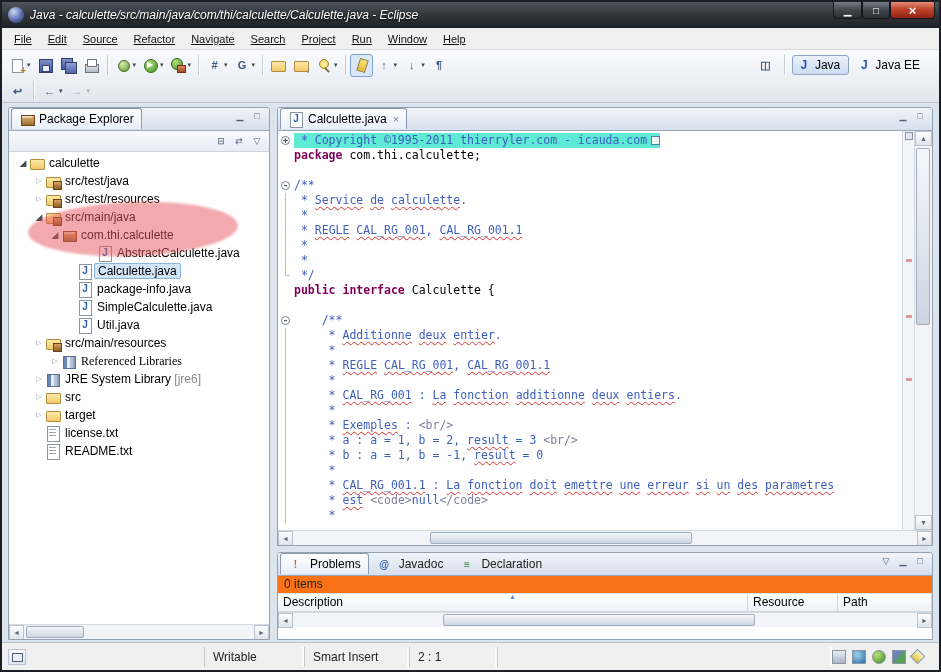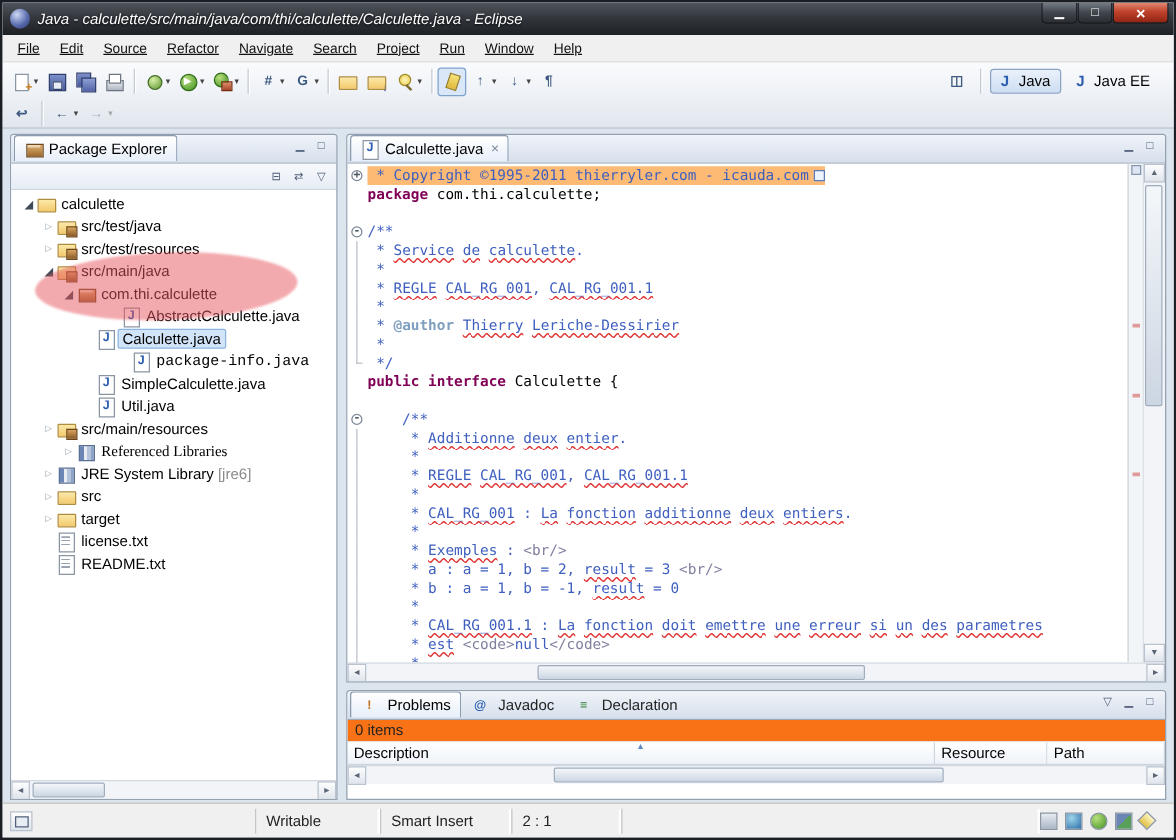--- a/index.html
+++ b/index.html
@@ -121,21 +121,21 @@
   
   .ed-body { flex:1; min-height:0; display:flex; overflow:hidden; background:#fff; }
   .code-area { flex:1; overflow:hidden; padding-top:2px; min-width:0; }
   .cl { display:flex; height:15px; }
   .gut { flex:0 0 16px; position:relative; }
   .fold { position:absolute; left:3px; top:3px; width:9px; height:9px; border:1px solid #7a8694; border-radius:50%;
           background:#fff; color:#4a5560; font:bold 9px/7px "DejaVu Sans Mono",monospace; text-align:center; }
   .gline { position:absolute; left:7px; top:0; bottom:0; width:1px; background:#b8bfc7; }
   .gend { position:absolute; left:7px; top:0; width:5px; height:8px; border-left:1px solid #b8bfc7; border-bottom:1px solid #b8bfc7; }
   .ltext { white-space:pre; font:11.5px/15px "DejaVu Sans Mono",monospace; color:#000; }
-  .hlbg { background:#fdba74; }
+  .hlbg { background:#5eead4; }
   .c-jdoc { color:#3F5FBF; } .c-kw { color:#7F0055; font-weight:bold; } .c-plain { color:#000; }
   .c-jtag { color:#7F9FBF; font-weight:bold; } .c-tag { color:#7F7F9F; }
   .sp { text-decoration:underline; text-decoration-style:wavy; text-decoration-color:#e03333;
         text-decoration-thickness:1px; text-underline-offset:2px; }
   .foldbox { display:inline-block; vertical-align:middle; width:9px; height:9px; margin-left:4px;
              border:1px solid #5b79b5; background:#edf3fb; }
   .ruler { flex:0 0 12px; border-left:1px solid #cdd4dd; background:#f2f5f8; position:relative; }
   .ruler-top { position:absolute; top:1px; left:2px; width:8px; height:8px; border:1px solid #8696ad; background:#dde6f2; }
   .ann { position:absolute; left:3px; width:6px; height:3px; background:#e09a9a; }
 
@@ -370,21 +370,21 @@
           <div class="trow" style="padding-left: 76px;">
             <span class="twisty"></span>
             <span class="ti ti-jfile"></span>
             <span class="tlabel">AbstractCalculette.java</span>
           </div>
           <div class="trow" style="padding-left: 56px;">
             <span class="twisty"></span>
             <span class="ti ti-jfile"></span>
             <span class="tlabel sel">Calculette.java</span>
           </div>
-          <div class="trow" style="padding-left: 84px; font-family: Liberation Mono, monospace;">
+          <div class="trow" style="padding-left: 56px;">
             <span class="twisty"></span>
             <span class="ti ti-jfile"></span>
             <span class="tlabel">package-info.java</span>
           </div>
           <div class="trow" style="padding-left: 56px;">
             <span class="twisty"></span>
             <span class="ti ti-jfile"></span>
             <span class="tlabel">SimpleCalculette.java</span>
           </div>
           <div class="trow" style="padding-left: 56px;">
@@ -490,26 +490,20 @@
                 <span class="gut">
                   <span class="gline"></span>
                 </span>
                 <span class="ltext"><span class="c-jdoc"> * </span><span class="c-jdoc sp">REGLE</span><span class="c-jdoc"> </span><span class="c-jdoc sp">CAL_RG_001</span><span class="c-jdoc">, </span><span class="c-jdoc sp">CAL_RG_001.1</span></span>
               </div>
               <div class="cl">
                 <span class="gut">
                   <span class="gline"></span>
                 </span>
                 <span class="ltext"><span class="c-jdoc"> *</span></span>
-              </div>
-              <div class="cl">
-                <span class="gut">
-                  <span class="gline"></span>
-                </span>
-                <span class="ltext"><span class="c-jdoc"> * </span><span class="c-jtag">@author</span><span class="c-jdoc"> </span><span class="c-jdoc sp">Thierry</span><span class="c-jdoc"> </span><span class="c-jdoc sp">Leriche-Dessirier</span></span>
               </div>
               <div class="cl">
                 <span class="gut">
                   <span class="gline"></span>
                 </span>
                 <span class="ltext"><span class="c-jdoc"> *</span></span>
               </div>
               <div class="cl">
                 <span class="gut">
                   <span class="gend"></span>

